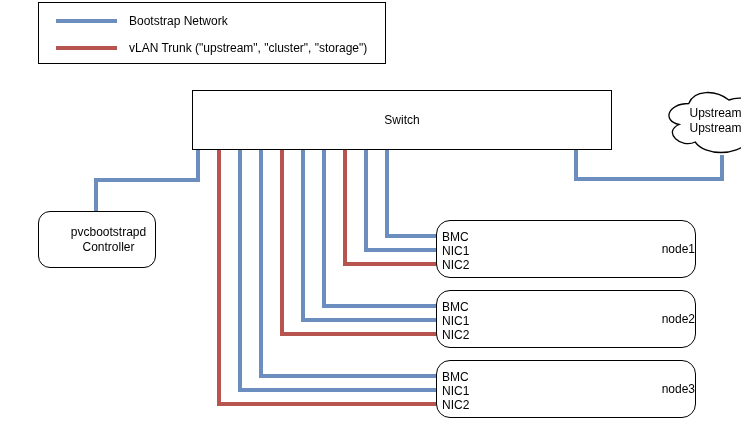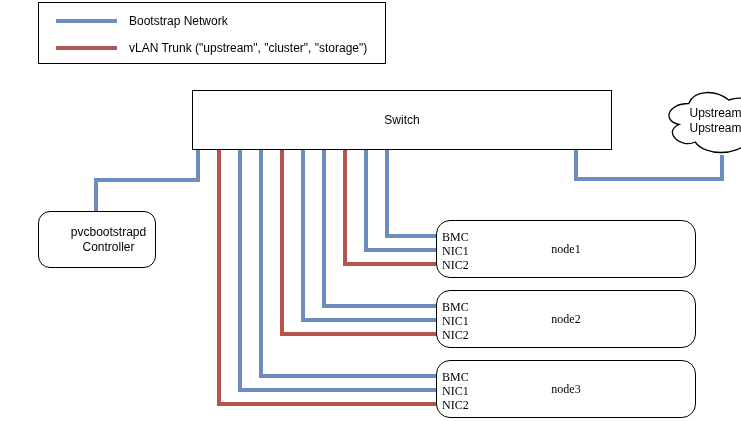--- a/index.html
+++ b/index.html
@@ -52,31 +52,31 @@
   
   .controller {
     left: 2px; top: 211px; width: 118px; height: 57px;
     border-radius: 12px;
     display: flex; flex-direction: column;
     align-items: center; justify-content: center;
     text-align: center; line-height: 15px; padding-left: 23px;
   }
 
   
-  .node { left: 400px; width: 260px; height: 58px; font-family: Liberation Serif, serif; }
+  .node { left: 400px; width: 260px; height: 58px; }
   .node.n0 { top: 220px; }
   .node.n1 { top: 290px; }
   .node.n2 { top: 360px; }
   .port-label { position: absolute; left: 5px; height: 14px; }
   .port-label.p0 { top: 9px; }
   .port-label.p1 { top: 23px; text-align: center; }
   .port-label.p2 { top: 37px; }
   .node-title {
     position: absolute; left: 0; right: 0; top: 50%;
-    transform: translateY(-50%); text-align: center;
+    transform: translateY(-50%); text-align: right;
   }
 
   
   .cloud { position: absolute; left: 626px; top: 86px; width: 107px; height: 70px; }
   .cloud svg { position: absolute; left: 0; top: 0; }
   .cloud-path { fill: var(--background); stroke: var(--box-border); stroke-width: 1.3px; }
   .cloud-label {
     position: absolute; left: 0; right: 0; top: 0; bottom: 0;
     display: flex; flex-direction: column;
     align-items: center; justify-content: center;

